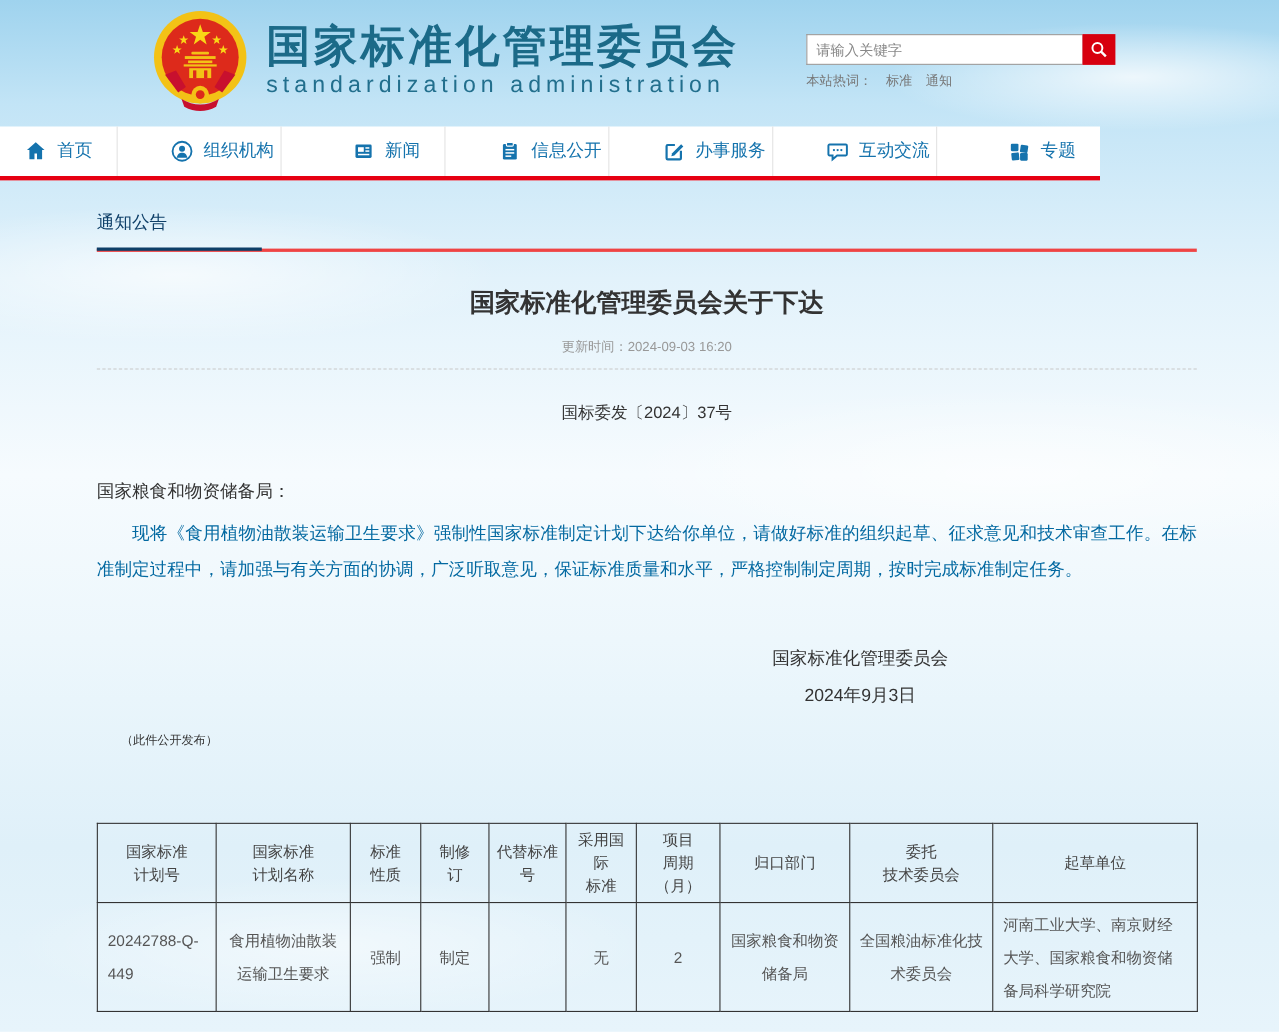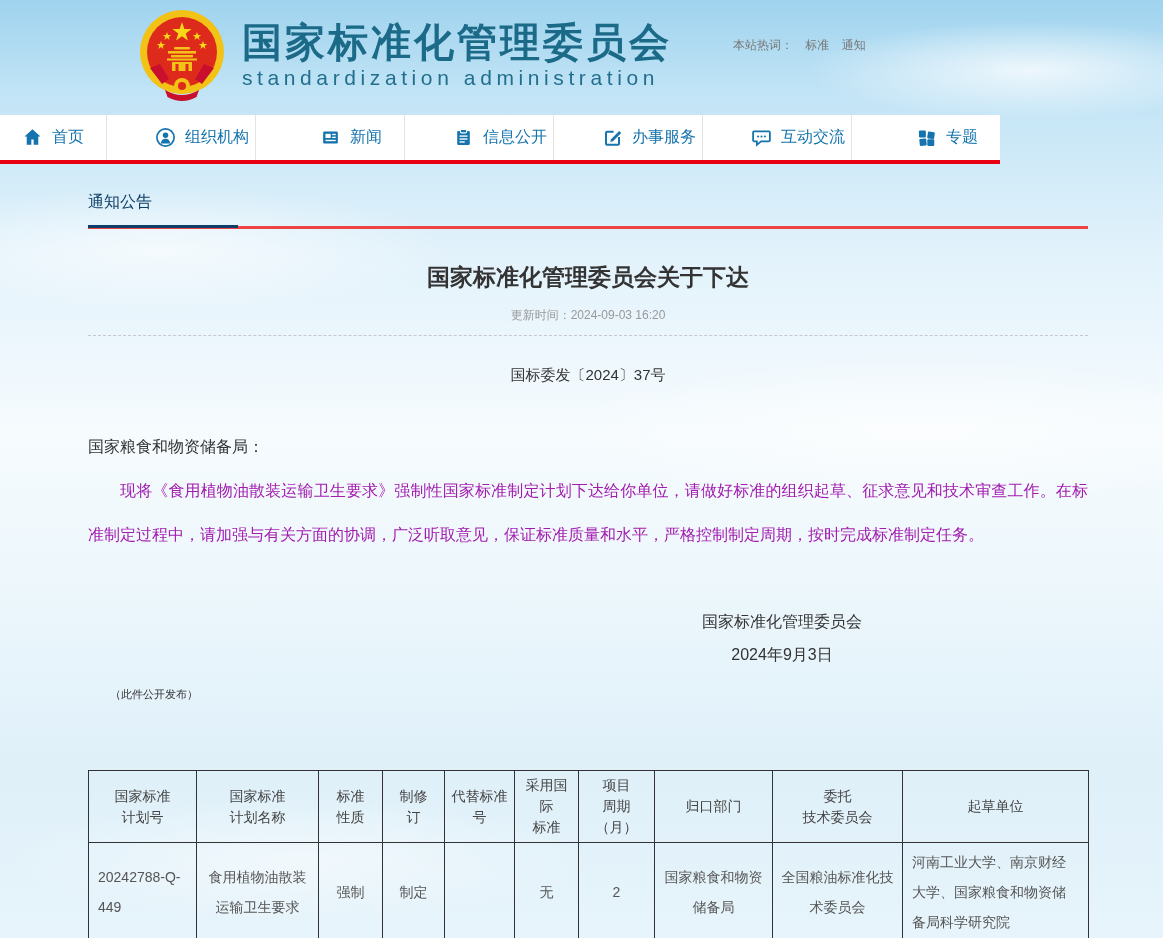--- a/index.html
+++ b/index.html
@@ -36,27 +36,27 @@
   .nav-item { flex:1; display:flex; align-items:center; justify-content:center; gap:9px; font-size:16px; color:#1573ad; border-right:1px solid #e3e3e3; cursor:pointer; }
   .nav-item:last-child { border-right:none; }
   .nav-item svg { width:21px; height:21px; }
 
   
   .content { padding-top:28px; }
   .section-head { position:relative; border-bottom:3px solid #ef4444; padding-bottom:13px; }
   .section-label { font-size:16px; color:#0e3f68; }
   .section-head::after { content:""; position:absolute; left:0; bottom:-2px; width:150px; height:3px; background:#0e3f68; }
 
-  .article-title { margin-top:32px; text-align:center; font-size:23px; font-weight:bold; color:#333; line-height:33px; }
+  .article-title { margin-top:32px; text-align:center; font-size:23px; font-weight:bold; color:#333; line-height:33px;font-family:Liberation Mono, monospace; }
   .update-time { margin-top:13px; text-align:center; font-size:12px; color:#999; }
   .dashed-sep { margin-top:11px; border:none; border-top:1px dashed #c8c8c8; }
 
   .doc-number { margin-top:30px; text-align:center; font-size:15px; color:#333; }
   .salutation { margin-top:52px; font-size:16px; color:#333; }
-  .article-body { margin-top:11px; font-size:16px; color:#a21caf; line-height:44px; text-indent:2em; text-align:justify; }
+  .article-body { margin-top:11px; font-size:16px; color:#0369a1; line-height:33px; text-indent:2em; text-align:justify; }
 
   .signature { margin-top:48px; margin-right:226px; margin-left:auto; width:max-content; text-align:center; font-size:16px; color:#333; line-height:33px; }
   .publish-note { margin-top:16px; padding-left:2em; font-size:11px; color:#333; }
 
   
   .plan-table { margin-top:68px; width:1000px; border-collapse:collapse; table-layout:fixed; font-size:14px; }
   .plan-table th, .plan-table td { border:1px solid #333; text-align:center; vertical-align:middle; padding:4px 6px; }
   .plan-table th { height:64px; font-weight:normal; color:#444; line-height:21px; white-space:pre-line; }
   .plan-table td { height:94px; color:#555; line-height:30px; }
   .plan-table td.al { text-align:left; padding:4px 9px; }
@@ -90,20 +90,29 @@
       <circle cx="48" cy="80" r="4" fill="#dd2a1b"></circle>
       <path d="M31 84 q17 10 34 0 l-2.5 7 q-14.5 8-29 0z" fill="#c8102e"></path>
     </svg>
     <div class="brand-text">
       <div class="site-title">国家标准化管理委员会</div>
       <div class="site-subtitle">standardization administration</div>
     </div>
   </div>
 
   <div class="search-area">
+    <div class="search-box">
+      <input class="search-input" type="text" placeholder="请输入关键字" style="">
+      <button class="search-btn">
+        <svg width="18" height="18" viewBox="0 0 20 20">
+          <circle cx="8.5" cy="8.5" r="5" fill="none" stroke="#fff" stroke-width="2"></circle>
+          <line x1="12.2" y1="12.2" x2="17" y2="17" stroke="#fff" stroke-width="2.4"></line>
+        </svg>
+      </button>
+    </div>
     <div class="hot-words">
       <span>本站热词：</span>
       <a href="#">标准</a>
       <a href="#">通知</a>
     </div>
   </div>
 </header>
 
 <nav class="main-nav">
   <div class="nav-item">

